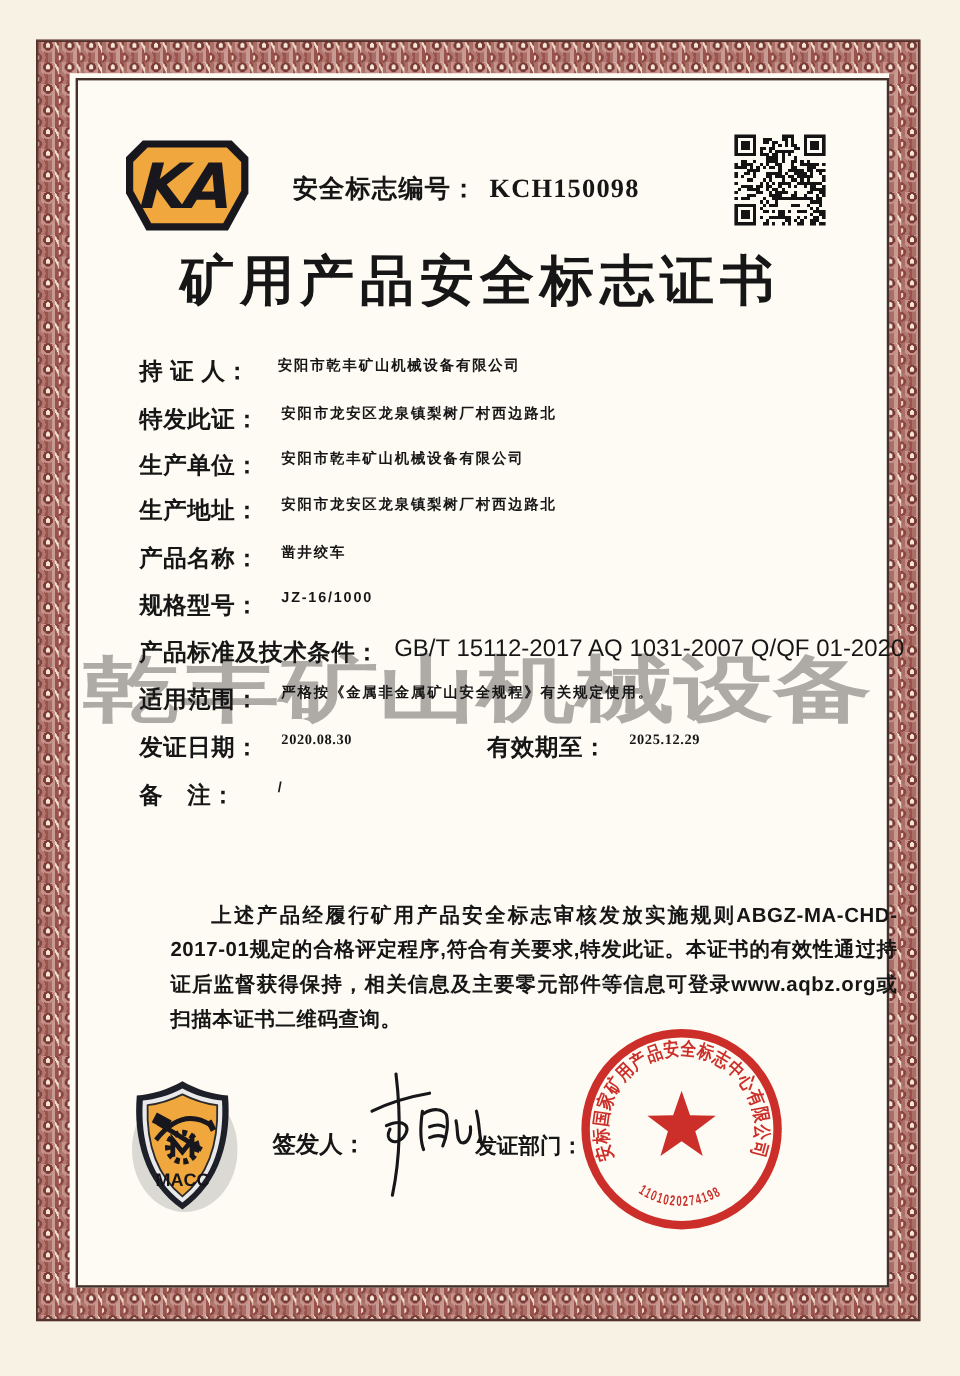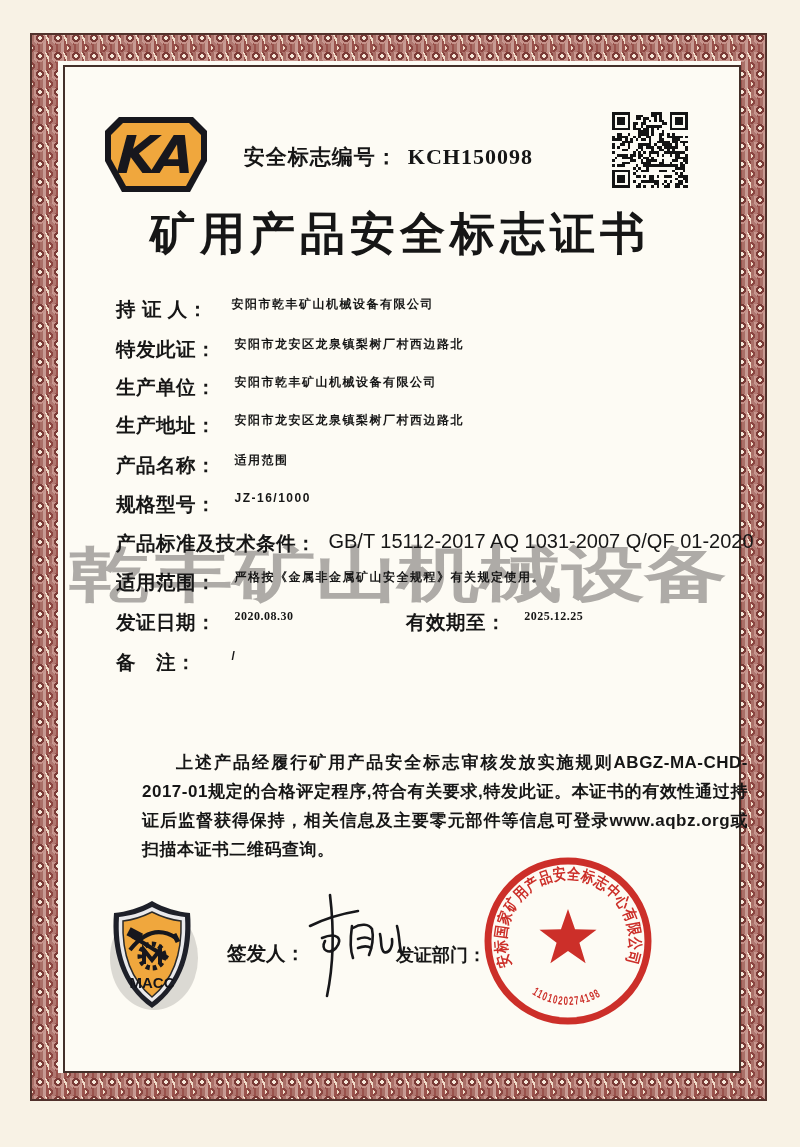--- a/index.html
+++ b/index.html
@@ -428,39 +428,39 @@
     <div class="row r3">
       <span class="lab std">生产单位：</span>
       <span class="val">安阳市乾丰矿山机械设备有限公司</span>
     </div>
     <div class="row r4">
       <span class="lab std">生产地址：</span>
       <span class="val">安阳市龙安区龙泉镇梨树厂村西边路北</span>
     </div>
     <div class="row r5">
       <span class="lab std">产品名称：</span>
-      <span class="val">适用范围</span>
+      <span class="val">凿井绞车</span>
     </div>
     <div class="row r6">
       <span class="lab std">规格型号：</span>
       <span class="val">JZ-16/1000</span>
     </div>
     <div class="row r7">
       <span class="lab">产品标准及技术条件：</span>
       <span class="val">GB/T 15112-2017 AQ 1031-2007 Q/QF 01-2020</span>
     </div>
     <div class="row r8">
       <span class="lab std">适用范围：</span>
       <span class="val">严格按《金属非金属矿山安全规程》有关规定使用。</span>
     </div>
     <div class="row r9">
       <span class="lab std">发证日期：</span>
       <span class="val">2020.08.30</span>
       <span class="lab lab2">有效期至：</span>
-      <span class="val">2025.12.25</span>
+      <span class="val">2025.12.29</span>
     </div>
     <div class="row r10">
       <span class="lab std">备　注：</span>
       <span class="val">/</span>
     </div>
 
     <div class="statement">上述产品经履行矿用产品安全标志审核发放实施规则ABGZ-MA-CHD-2017-01规定的合格评定程序,符合有关要求,特发此证。本证书的有效性通过持证后监督获得保持，相关信息及主要零元部件等信息可登录www.aqbz.org或扫描本证书二维码查询。</div>
 
     <svg class="macc" viewBox="0 0 92 114">
       <ellipse cx="48" cy="60" rx="44" ry="52" fill="rgba(120,115,110,.25)"></ellipse>

